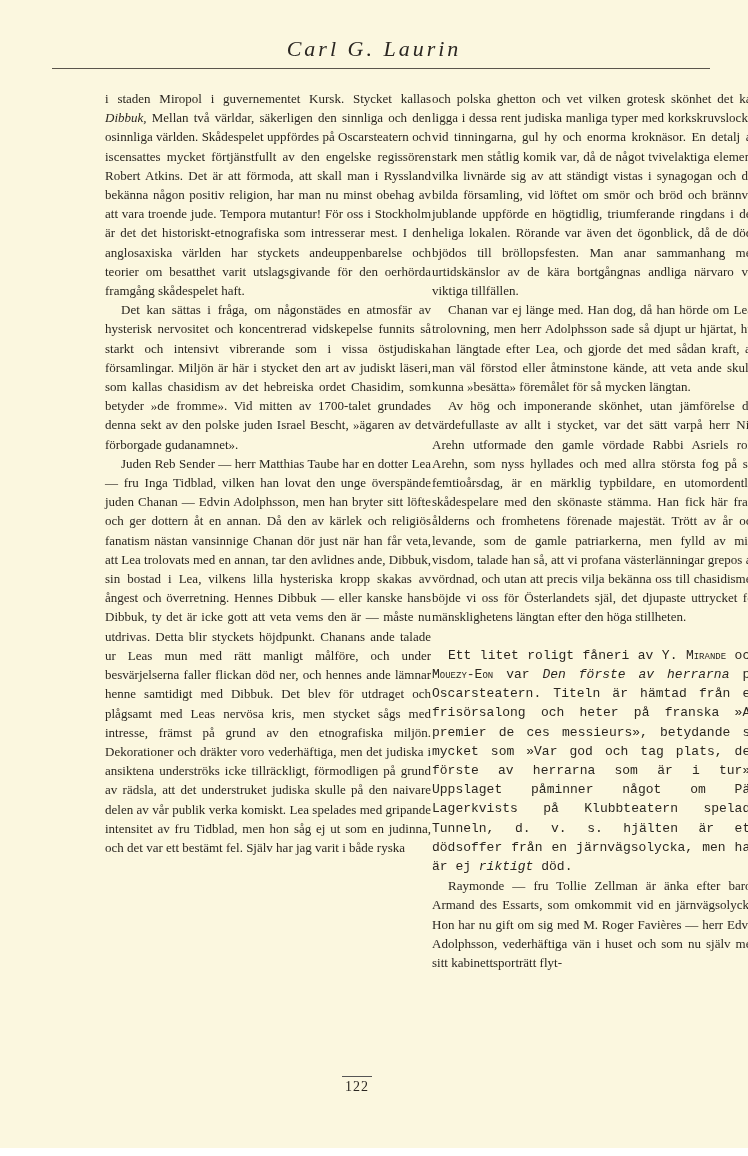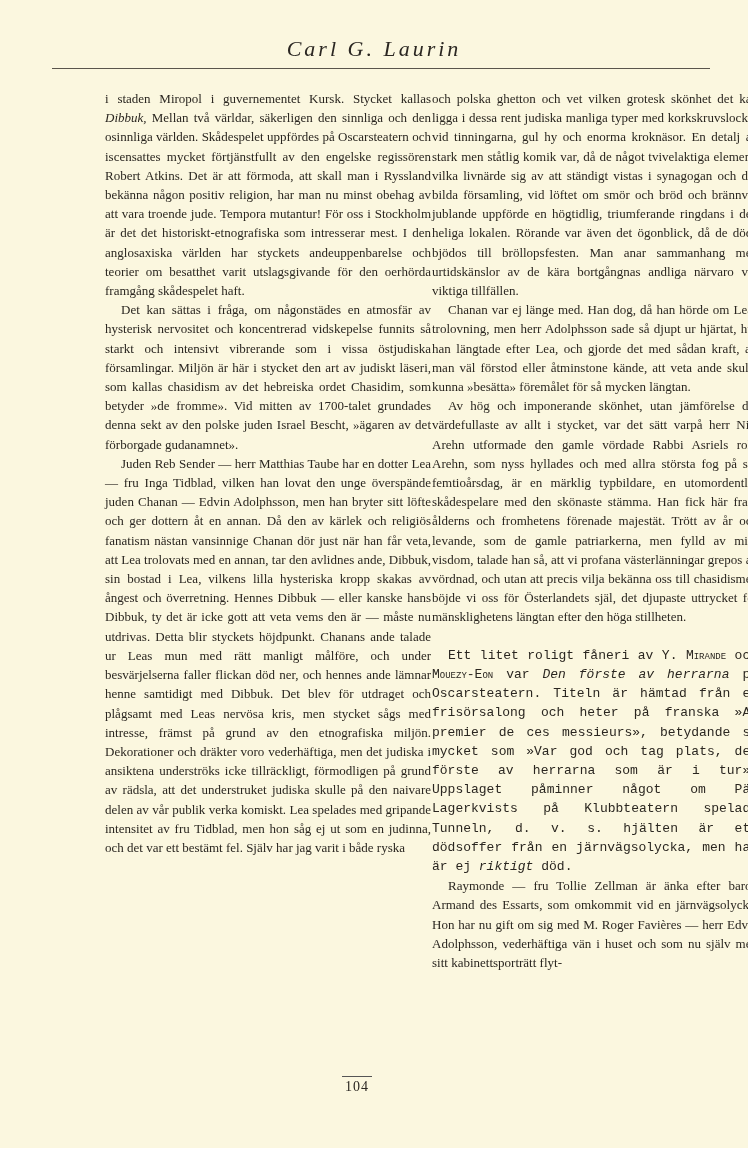--- a/index.html
+++ b/index.html
@@ -59,15 +59,15 @@
     </div>
   <div class="col col-right">
       <p><span>och polska ghetton och vet vilken grotesk skönhet det kan ligga i dessa rent judiska manliga typer med korkskruvslockar vid tinningarna, gul hy och enorma kroknäsor. En detalj av stark men ståtlig komik var, då de något tvivelaktiga element, vilka livnärde sig av att ständigt vistas i synagogan och där bilda församling, vid löftet om smör och bröd och brännvin jublande uppförde en högtidlig, triumferande ringdans i den heliga lokalen. Rörande var även det ögonblick, då de döde bjödos till bröllopsfesten. Man anar sammanhang med urtidskänslor av de kära bortgångnas andliga närvaro vid viktiga tillfällen.</span></p>
       <p class="indent"><span>Chanan var ej länge med. Han dog, då han hörde om Leas trolovning, men herr Adolphsson sade så djupt ur hjärtat, hur han längtade efter Lea, och gjorde det med sådan kraft, att man väl förstod eller åtminstone kände, att veta ande skulle kunna »besätta» föremålet för så mycken längtan.</span></p>
       <p class="indent"><span>Av hög och imponerande skönhet, utan jämförelse det värdefullaste av allt i stycket, var det sätt varpå herr Nils Arehn utformade den gamle vördade Rabbi Asriels roll. Arehn, som nyss hyllades och med allra största fog på sin femtioårsdag, är en märklig typbildare, en utomordentlig skådespelare med den skönaste stämma. Han fick här fram ålderns och fromhetens förenade majestät. Trött av år och levande, som de gamle patriarkerna, men fylld av mild visdom, talade han så, att vi profana västerlänningar grepos av vördnad, och utan att precis vilja bekänna oss till chasidismen böjde vi oss för Österlandets själ, det djupaste uttrycket för mänsklighetens längtan efter den höga stillheten.</span></p>
       <p class="indent gap"><span>Ett litet roligt fåneri av Y. </span><span class="sc">Mirande</span><span> och </span><span class="sc">Mouezy-Eon</span><span> var </span><em>Den förste av herrarna</em><span> på Oscarsteatern. Titeln är hämtad från en frisörsalong och heter på franska »Au premier de ces messieurs», betydande så mycket som »Var god och tag plats, den förste av herrarna som är i tur». Uppslaget påminner något om Pär Lagerkvists på Klubbteatern spelade Tunneln, d. v. s. hjälten är ett dödsoffer från en järnvägsolycka, men han är ej </span><em>riktigt</em><span> död.</span></p>
       <p class="indent"><span>Raymonde — fru Tollie Zellman är änka efter baron Armand des Essarts, som omkommit vid en järnvägsolycka. Hon har nu gift om sig med M. Roger Favières — herr Edvin Adolphsson, vederhäftiga vän i huset och som nu själv med sitt kabinettsporträtt flyt-</span></p>
     </div>
 
   <div class="page-rule"></div>
-  <div class="page-number">104</div>
+  <div class="page-number">122</div>
 </div>
 <div class="bottom-strip"></div>
 
 </body></html>

